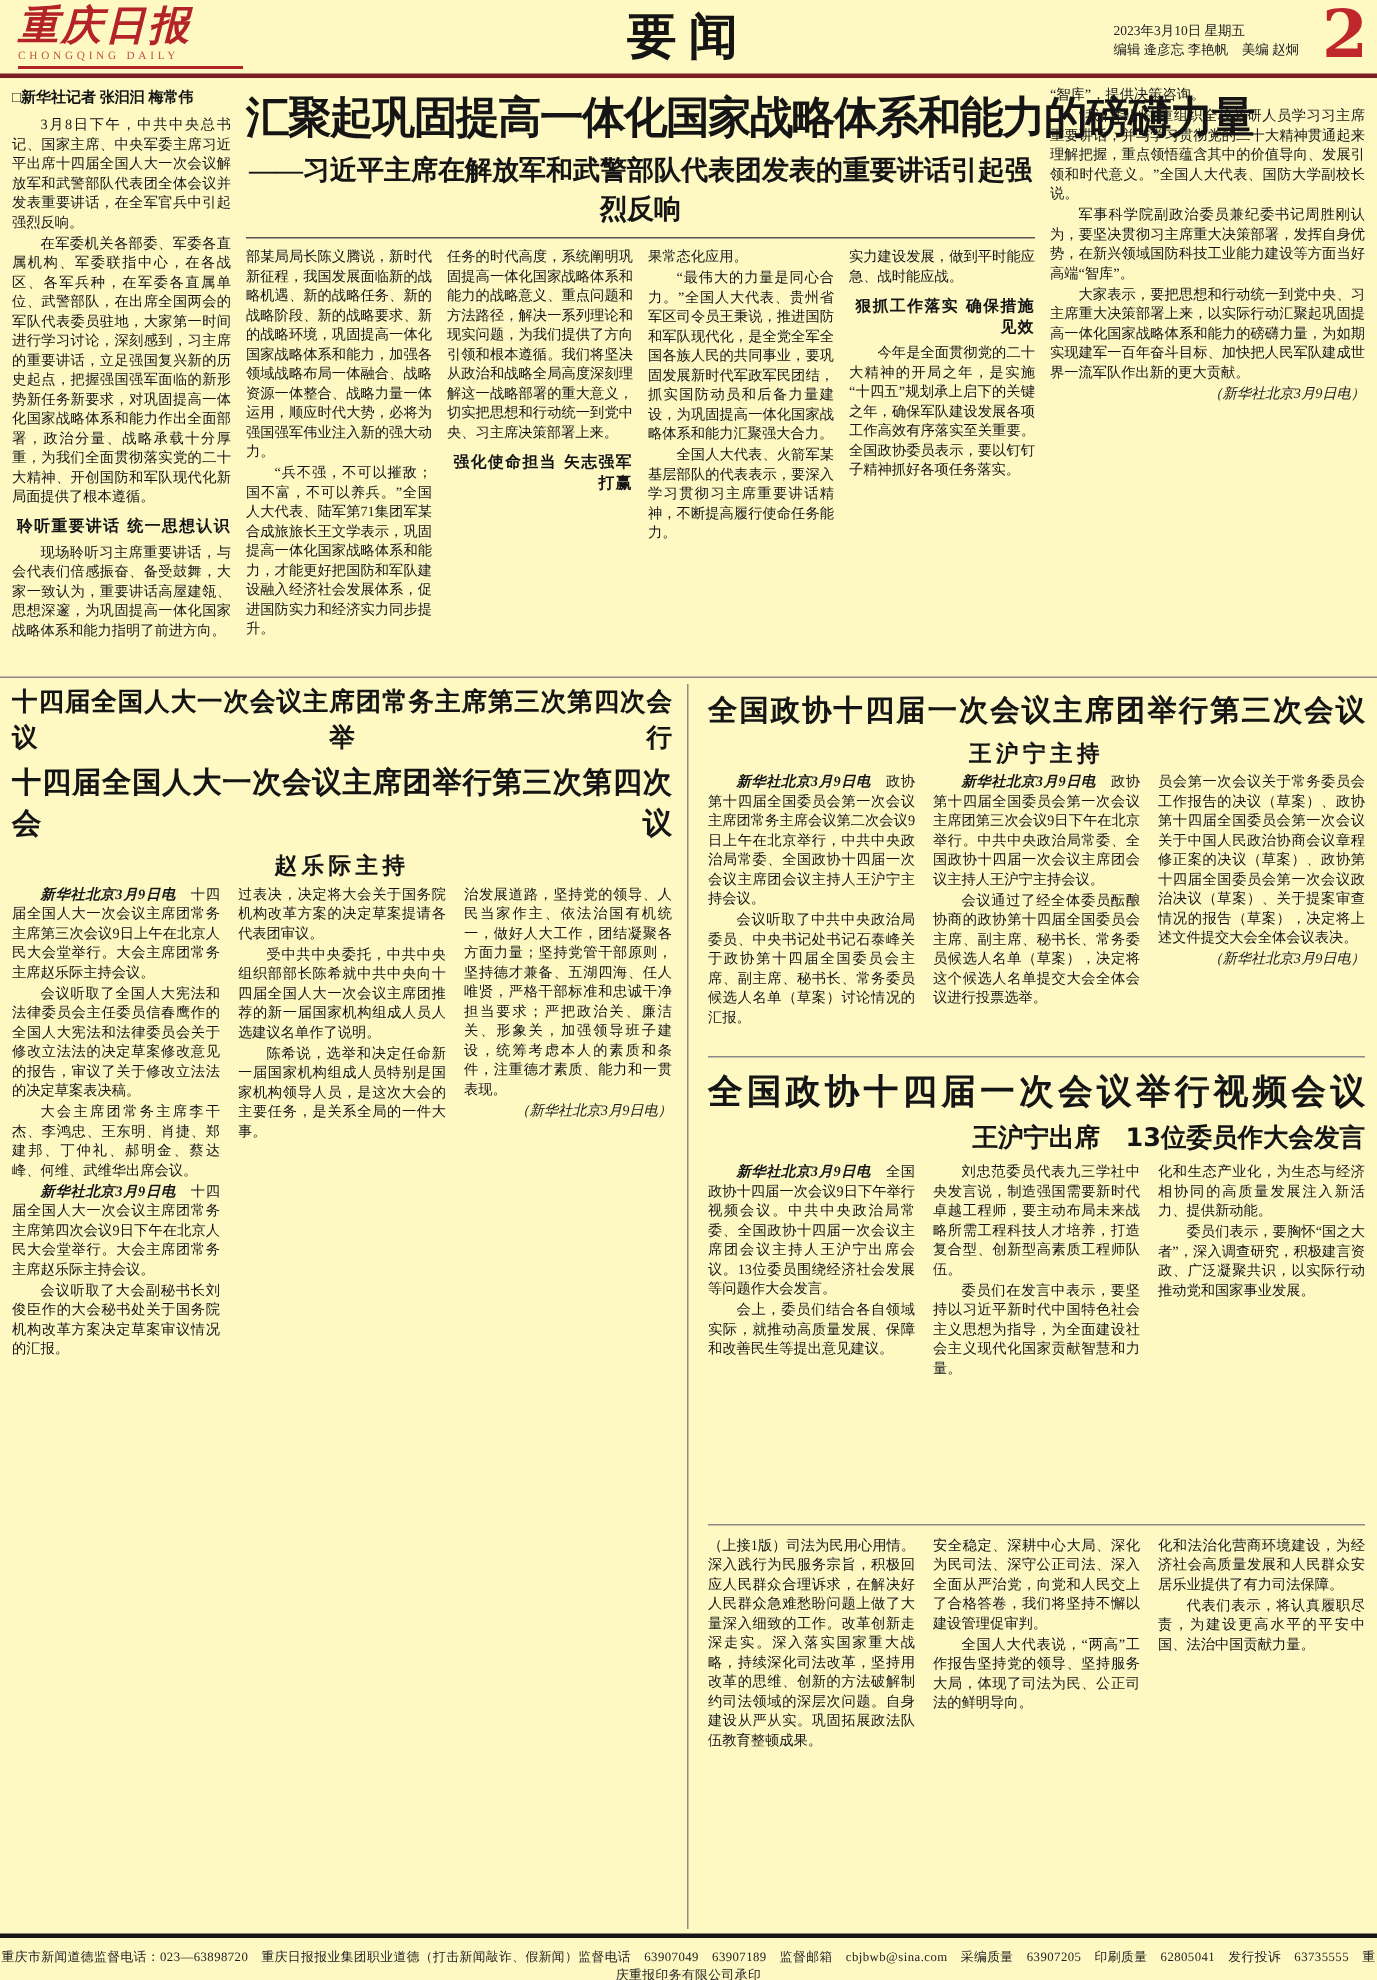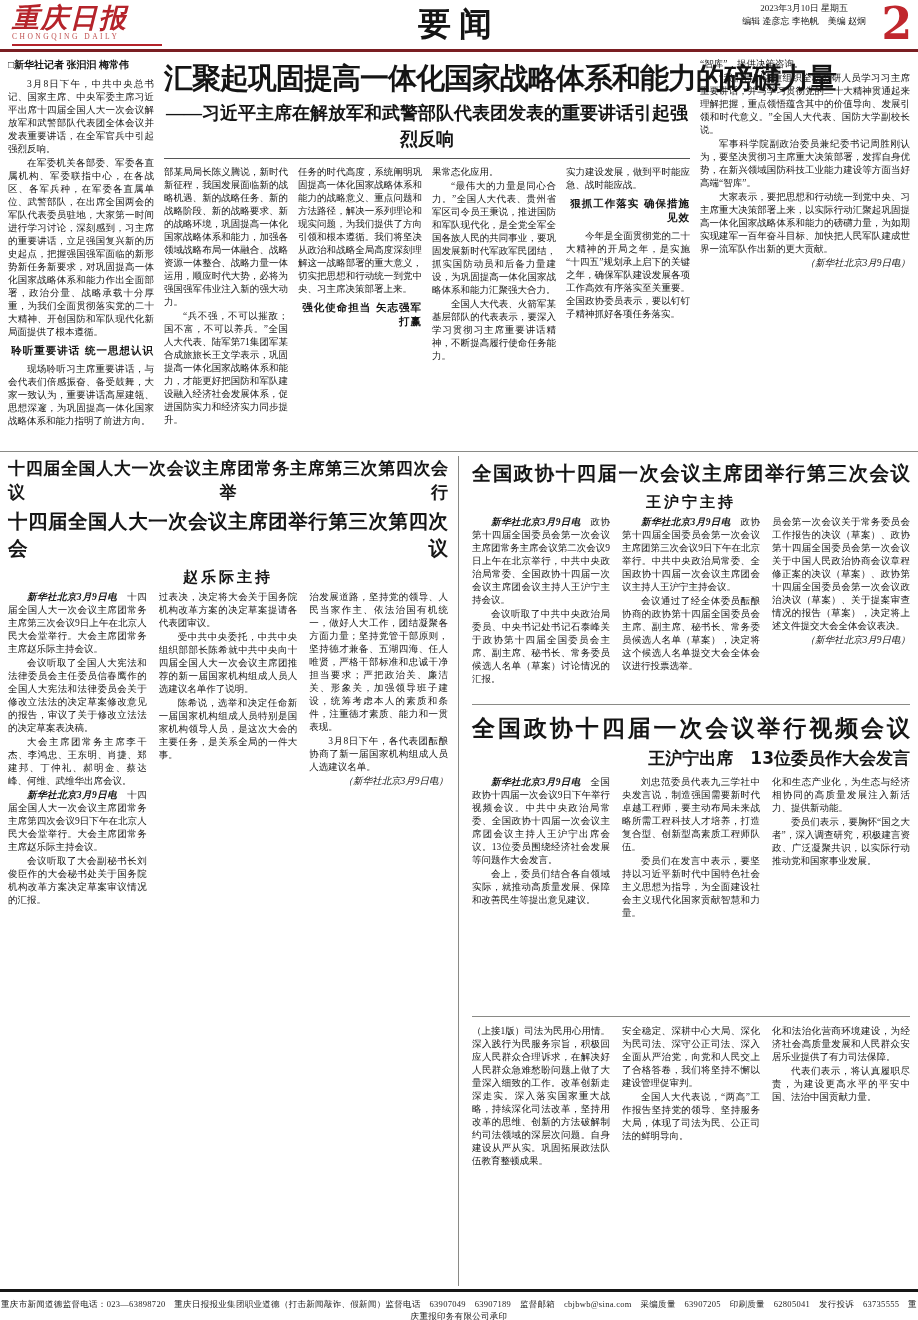--- a/index.html
+++ b/index.html
@@ -1,28 +1,28 @@
 <!DOCTYPE html>
 <html lang="zh"><head>
 <meta charset="utf-8">
 <style>
   html,body{margin:0;padding:0;background:#e8e8e4;}
-  .page{position:relative;width:918px;height:1320px;margin:0 auto;background:#ffffff;
+  .page{position:relative;width:918px;height:1320px;margin:0 auto;background:#fef9c3;
         font-family:"Liberation Serif","DejaVu Serif",serif;color:#151515;overflow:hidden;}
 
   
   .header{position:absolute;left:0;top:0;width:918px;height:52px;}
   .masthead{position:absolute;left:12px;top:4px;width:170px;}
   .masthead .cn{font-family:"DejaVu Serif",serif;font-size:27px;font-weight:bold;color:#b5232a;
                 font-style:italic;letter-spacing:2px;line-height:28px;}
   .masthead .en{font-size:7.5px;color:#c05050;letter-spacing:2.5px;line-height:10px;}
   .masthead .rule{height:2px;background:#b5232a;width:150px;margin-top:2px;}
   .section-title{position:absolute;left:0;right:0;top:2px;text-align:center;
                  font-family:"DejaVu Sans",sans-serif;font-size:33px;font-weight:900;letter-spacing:8px;}
-  .header-right{position:absolute;right:52px;top:2px;text-align:center;font-size:9px;line-height:13px;color:#222;}
+  .header-right{position:absolute;right:52px;top:14px;text-align:left;font-size:9px;line-height:13px;color:#222;}
   .page-no{position:absolute;right:6px;top:0px;font-size:44px;line-height:48px;color:#c0272d;
            font-family:"DejaVu Serif",serif;font-weight:bold;}
   .header-rule{position:absolute;left:0;top:49px;width:918px;height:3px;background:#7a1e22;}
 
   
   .col p{margin:0 0 1px 0;text-indent:2em;font-size:9.5px;line-height:13px;text-align:justify;}
   .col p.noindent{text-indent:0;}
   .col p.end-credit{text-align:right;font-style:italic;text-indent:0;}
   .col i.dateline{font-style:italic;font-weight:bold;}
   .crosshead{margin:5px 0;text-align:right;font-family:"DejaVu Sans",sans-serif;
@@ -161,21 +161,20 @@
           <p><i class="dateline">新华社北京3月9日电　</i>十四届全国人大一次会议主席团常务主席第四次会议9日下午在北京人民大会堂举行。大会主席团常务主席赵乐际主持会议。</p>
           <p>会议听取了大会副秘书长刘俊臣作的大会秘书处关于国务院机构改革方案决定草案审议情况的汇报。</p>
         </div>
       <div class="col">
           <p class="noindent">过表决，决定将大会关于国务院机构改革方案的决定草案提请各代表团审议。</p>
           <p>受中共中央委托，中共中央组织部部长陈希就中共中央向十四届全国人大一次会议主席团推荐的新一届国家机构组成人员人选建议名单作了说明。</p>
           <p>陈希说，选举和决定任命新一届国家机构组成人员特别是国家机构领导人员，是这次大会的主要任务，是关系全局的一件大事。</p>
         </div>
       <div class="col">
           <p class="noindent">治发展道路，坚持党的领导、人民当家作主、依法治国有机统一，做好人大工作，团结凝聚各方面力量；坚持党管干部原则，坚持德才兼备、五湖四海、任人唯贤，严格干部标准和忠诚干净担当要求；严把政治关、廉洁关、形象关，加强领导班子建设，统筹考虑本人的素质和条件，注重德才素质、能力和一贯表现。</p>
-          <p>3月8日下午，各代表团酝酿协商了新一届国家机构组成人员人选建议名单。</p>
           <p class="end-credit">（新华社北京3月9日电）</p>
         </div>
     </div>
   </div>
 
   <div class="right-stack">
 
     <div class="cppcc">
       <h2 class="mid-h2">全国政协十四届一次会议主席团举行第三次会议</h2>
       <div class="presider">王沪宁主持</div>

